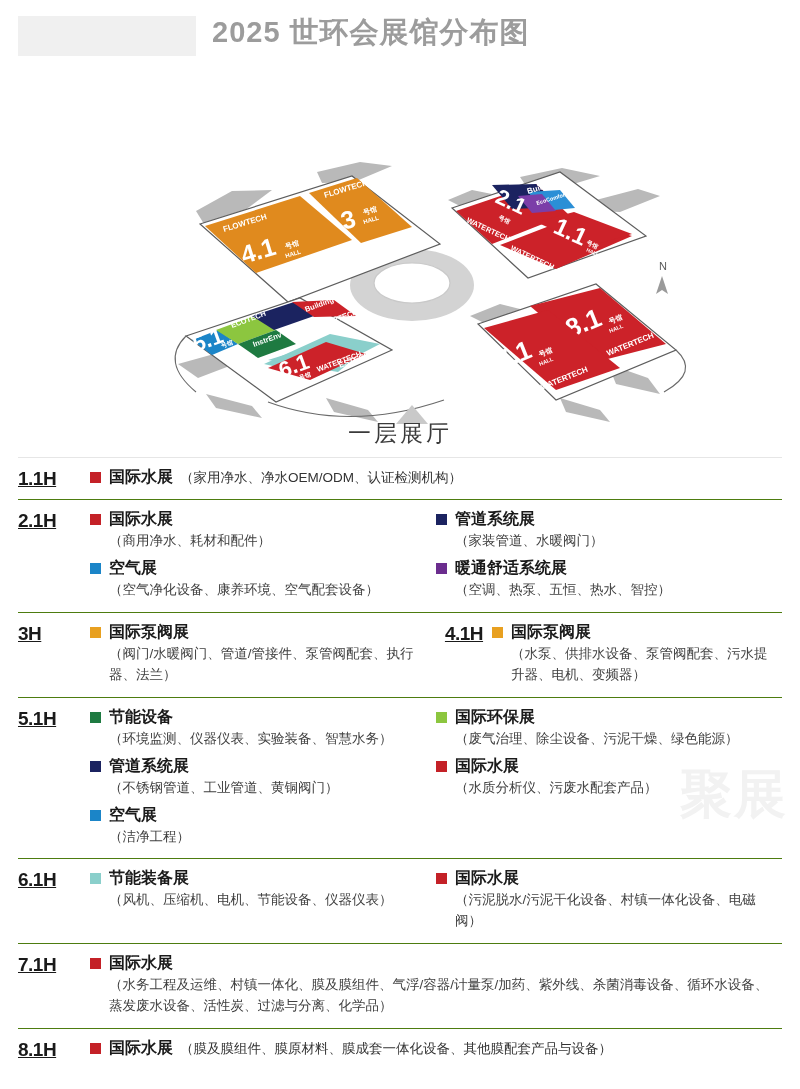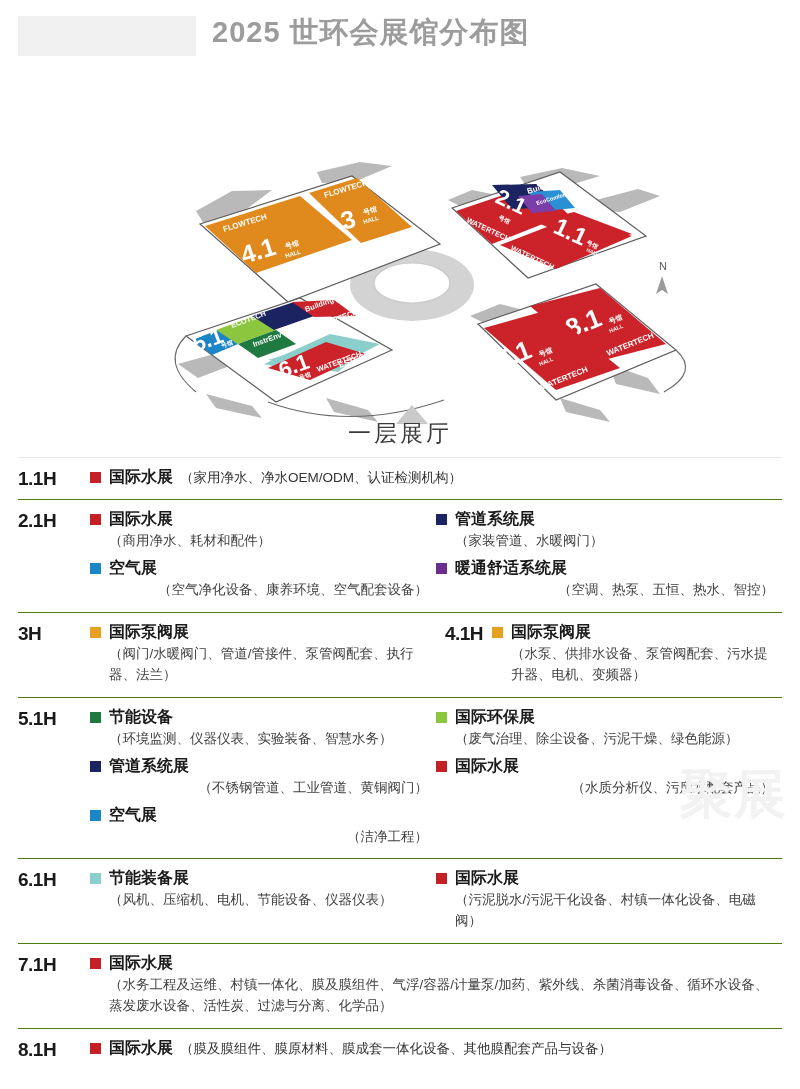--- a/index.html
+++ b/index.html
@@ -36,26 +36,26 @@
   .legend { position: relative; padding: 0 18px; }
   .legend-row {
     display: flex; align-items: flex-start;
     border-top: 1px solid #4d7c0f;
     padding: 9px 0 9px 0;
   }
   .legend-row:first-child { border-top: 1px solid #e6e6e6; }
   .hall-code {
     flex: 0 0 72px;
     font-size: 19px; font-weight: 700; color: #1a1a1a;
-    letter-spacing: -0.5px; padding-top: 1px;
+    letter-spacing: -0.5px; padding-top: 1px; text-decoration: underline;
   }
   .cols { flex: 1 1 auto; display: flex; }
   .col { flex: 1 1 50%; padding-right: 8px; }
   .entry { margin-bottom: 2px; }
-  .entry + .entry { margin-top: 6px; text-align: right; }
+  .entry + .entry { margin-top: 6px; }
   .entry-head { display: flex; align-items: baseline; }
   .sw {
     display: inline-block; width: 11px; height: 11px;
     margin-right: 8px; flex: 0 0 11px; position: relative; top: 1px;
   }
   .entry-title {
     font-size: 16px; font-weight: 700; color: #1a1a1a;
     white-space: nowrap;
   }
   .entry-desc-inline {

